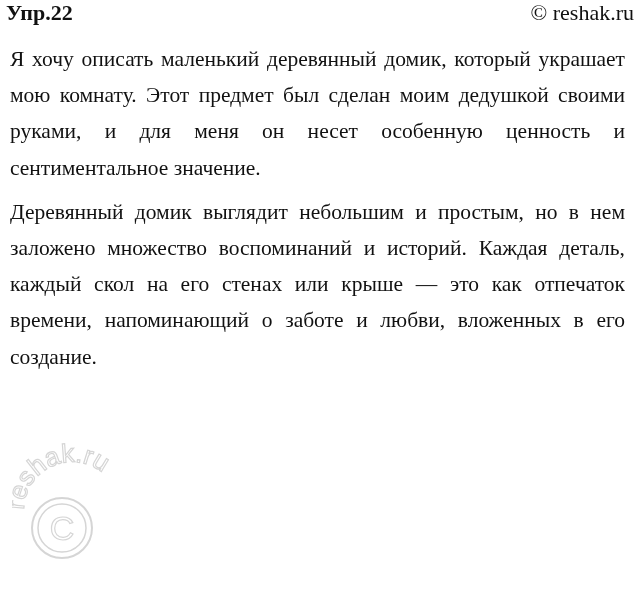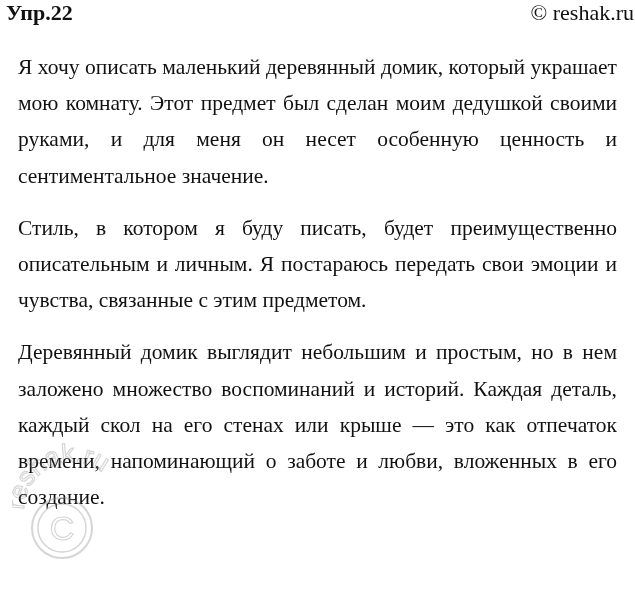--- a/index.html
+++ b/index.html
@@ -39,21 +39,21 @@
     }
     .content {
       position: absolute;
       left: 2px;
       top: 33px;
       width: 631px;
       font-size: 21.5px;
       line-height: 36.2px;
     }
     .para {
-      margin: 16px;
+      margin: 8px;
       text-align: justify;
     }
     .watermark {
       position: absolute;
       left: 12px;
       top: 440px;
       width: 120px;
       height: 130px;
       pointer-events: none;
       opacity: 0.35;
@@ -62,21 +62,20 @@
 </head>
 <body>
 
 <div class="header">
   <div class="title">Упр.22</div>
   <div class="copyright">© reshak.ru</div>
 </div>
 
 <div class="content">
   <p class="para">Я хочу описать маленький деревянный домик, который украшает мою комнату. Этот предмет был сделан моим дедушкой своими руками, и для меня он несет особенную ценность и сентиментальное значение.</p>
-  <p class="para">Стиль, в котором я буду писать, будет преимущественно описательным и личным. Я постараюсь передать свои эмоции и чувства, связанные с этим предметом.</p>
   <p class="para">Деревянный домик выглядит небольшим и простым, но в нем заложено множество воспоминаний и историй. Каждая деталь, каждый скол на его стенах или крыше — это как отпечаток времени, напоминающий о заботе и любви, вложенных в его создание.</p>
 </div>
 
 <div class="watermark">
   <svg width="120" height="130" viewBox="0 0 120 130">
     <defs>
       <path id="arc" d="M 12 70 A 48 48 0 0 1 108 70" fill="none"></path>
     </defs>
     <circle cx="50" cy="88" r="30" fill="none" stroke="#888" stroke-width="2"></circle>
     <circle cx="50" cy="88" r="24" fill="none" stroke="#888" stroke-width="1.5"></circle>

